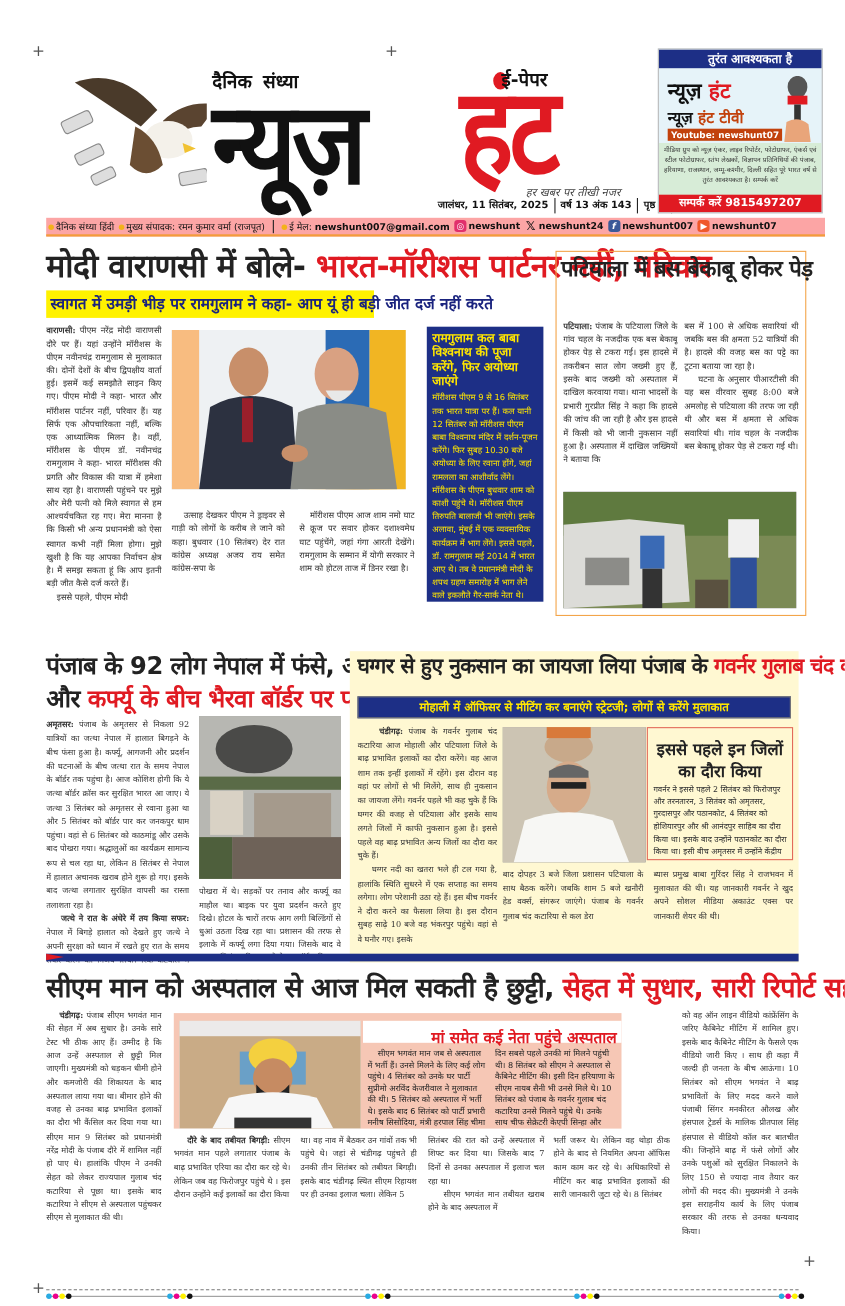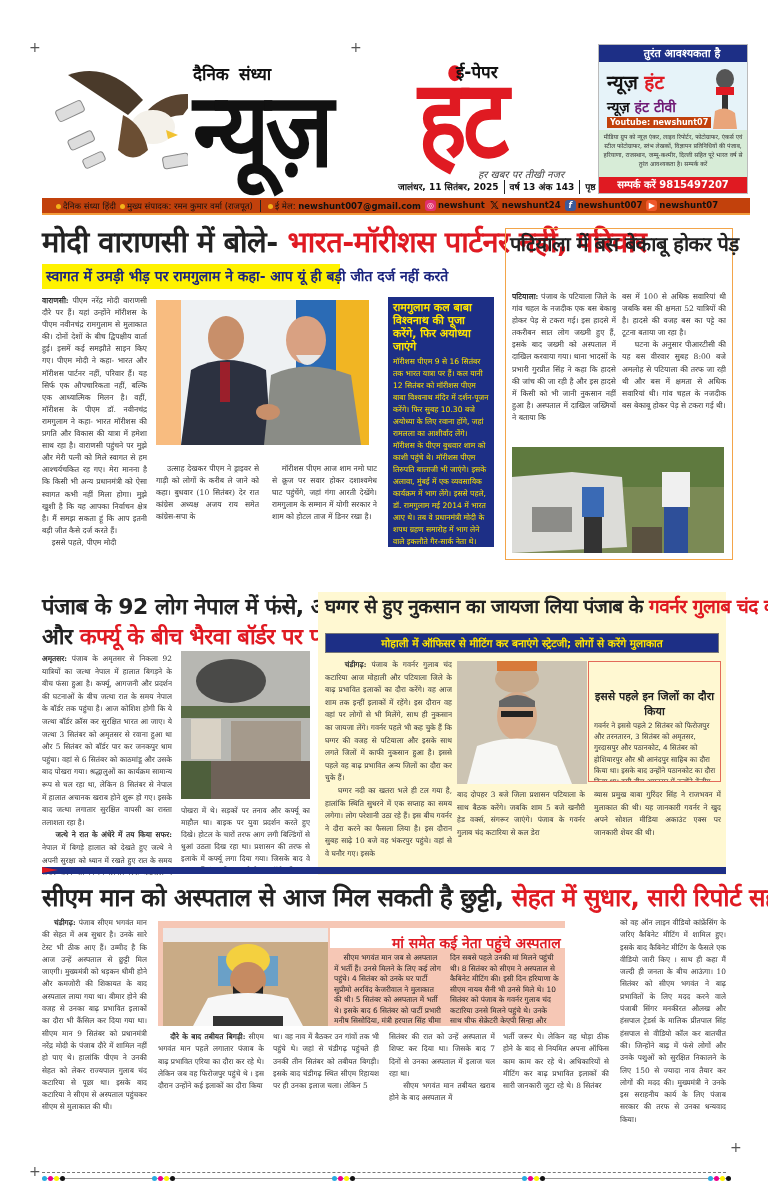--- a/index.html
+++ b/index.html
@@ -15,27 +15,27 @@
 .slogan{left:478px;top:167px;font-size:10px;color:#444;font-style:italic}
 .infobar{left:300px;top:180px;height:14px;display:flex;font-size:9px;font-weight:bold;color:#111}
 .infobar span{border-left:1.5px solid #222;padding:0 5px;line-height:14px}
 .infobar span:first-child{border-left:none}
 
 .ad{left:598px;top:44px;width:150px;height:150px;border:1px solid #bbb;overflow:hidden;background:#e6f3f9}
 .ad-head{background:#1d2f86;color:#fff;font-size:11px;font-weight:bold;text-align:center;height:17px;line-height:17px;padding-left:18px}
 .ad-t1{position:absolute;left:8px;top:24px;font-size:19px;font-weight:900;color:#111}
 .ad-t1 b{color:#e01a22}
 .ad-t2{position:absolute;left:8px;top:52px;font-size:14px;font-weight:900;color:#111}
-.ad-t2 b{color:#701a75}
+.ad-t2 b{color:#c2410c}
 .ad-yt{position:absolute;left:8px;top:72px;background:#c2410c;color:#fff;font-size:8px;font-weight:bold;padding:1px 3px}
 .ad-mic{position:absolute;right:6px;top:24px;width:32px;height:60px}
 .ad-body{position:absolute;left:0;top:85px;width:100%;height:48px;background:#d7ecd7;font-size:6px;line-height:9px;text-align:center;padding:2px 4px;color:#333}
 .ad-foot{position:absolute;left:0;bottom:0;width:100%;height:16px;background:#e01a22;color:#fff;font-size:10px;font-weight:bold;text-align:center;line-height:16px}
 
-.contact{left:42px;top:198px;width:708px;height:17px;background:#c2410c;border-bottom:2px solid #f39c3a;display:flex;align-items:center;font-size:8.5px;color:#111;gap:4px;padding-left:14px}
+.contact{left:42px;top:198px;width:708px;height:17px;background:#fca5a5;border-bottom:2px solid #f39c3a;display:flex;align-items:center;font-size:8.5px;color:#111;gap:4px;padding-left:2px}
 .dot-o{display:inline-block;width:5px;height:5px;border-radius:50%;background:#f3b21a;margin-right:2px}
 .contact .sep{border-left:1px solid #222;height:12px;margin:0 3px}
 .soc{display:inline-block;width:11px;height:11px;border-radius:3px;margin-right:2px;vertical-align:middle;color:#fff;font-size:8px;text-align:center;line-height:11px;font-weight:bold}
 .contact b{font-weight:bold}
 
 .h1{font-weight:900;line-height:1;letter-spacing:-0.5px;white-space:nowrap}
 .red{color:#e01a22}
 .col{font-size:7.6px;line-height:12.1px;color:#333;text-align:justify;font-family:"DejaVu Serif",serif}
 .photo{background:#999;overflow:hidden}
 .dateline{font-weight:bold}
@@ -191,21 +191,21 @@
     <rect width="130" height="123" fill="#ccc4b3"></rect>
     <ellipse cx="60" cy="18" rx="22" ry="14" fill="#c8a98a"></ellipse>
     <rect x="40" y="0" width="40" height="10" fill="#d87a3a"></rect>
     <ellipse cx="60" cy="55" rx="20" ry="24" fill="#d6ab8a"></ellipse>
     <path d="M42 40 Q60 28 78 40 L78 46 L42 46Z" fill="#666"></path>
     <rect x="44" y="50" width="32" height="6" fill="#222"></rect>
     <path d="M10 123 L20 85 Q60 70 100 85 L115 123Z" fill="#f7f7f4"></path>
   </svg>
 </div>
 <div class="abs" style="left:588px;top:661px;width:133px;height:121px;border:1.5px solid #e36a5a;padding:4px 5px;overflow:hidden">
-  <div style="font-size:11px;font-weight:bold;color:#222;text-align:center;margin:22px 0 2px">इससे पहले इन जिलों का दौरा किया</div>
+  <div style="font-size:15px;font-weight:bold;color:#222;text-align:center;margin:4px 0 2px">इससे पहले इन जिलों का दौरा किया</div>
   <div style="font-size:7.2px;line-height:11.2px;color:#333">गवर्नर ने इससे पहले 2 सितंबर को फिरोजपुर और तरनतारन, 3 सितंबर को अमृतसर, गुरदासपुर और पठानकोट, 4 सितंबर को होशियारपुर और श्री आनंदपुर साहिब का दौरा किया था। इसके बाद उन्होंने पठानकोट का दौरा किया था। इसी बीच अमृतसर में उन्होंने केंद्रीय मंत्री शिवराज चौहान और प्रधानमंत्री नरेंद्र मोदी से मुलाकात की थी।</div>
 </div>
 <div class="abs col" style="left:457px;top:789px;width:128px;height:82px;overflow:hidden;font-size:7.4px;line-height:12.6px">
   <span>बाद दोपहर 3 बजे जिला प्रशासन पटियाला के साथ बैठक करेंगे। जबकि शाम 5 बजे खनौरी हेड वर्क्स, संगरूर जाएंगे। पंजाब के गवर्नर गुलाब चंद कटारिया से कल डेरा</span>
 </div>
 <div class="abs col" style="left:594px;top:789px;width:127px;height:82px;overflow:hidden;font-size:7.4px;line-height:12.6px">
   <span>ब्यास प्रमुख बाबा गुरिंदर सिंह ने राजभवन में मुलाकात की थी। यह जानकारी गवर्नर ने खुद अपने सोशल मीडिया अकाउंट एक्स पर जानकारी शेयर की थी।</span>
 </div>
 
 <div class="abs" style="left:42px;top:867px;width:684px;height:7px;background:#1d2f86"></div>

